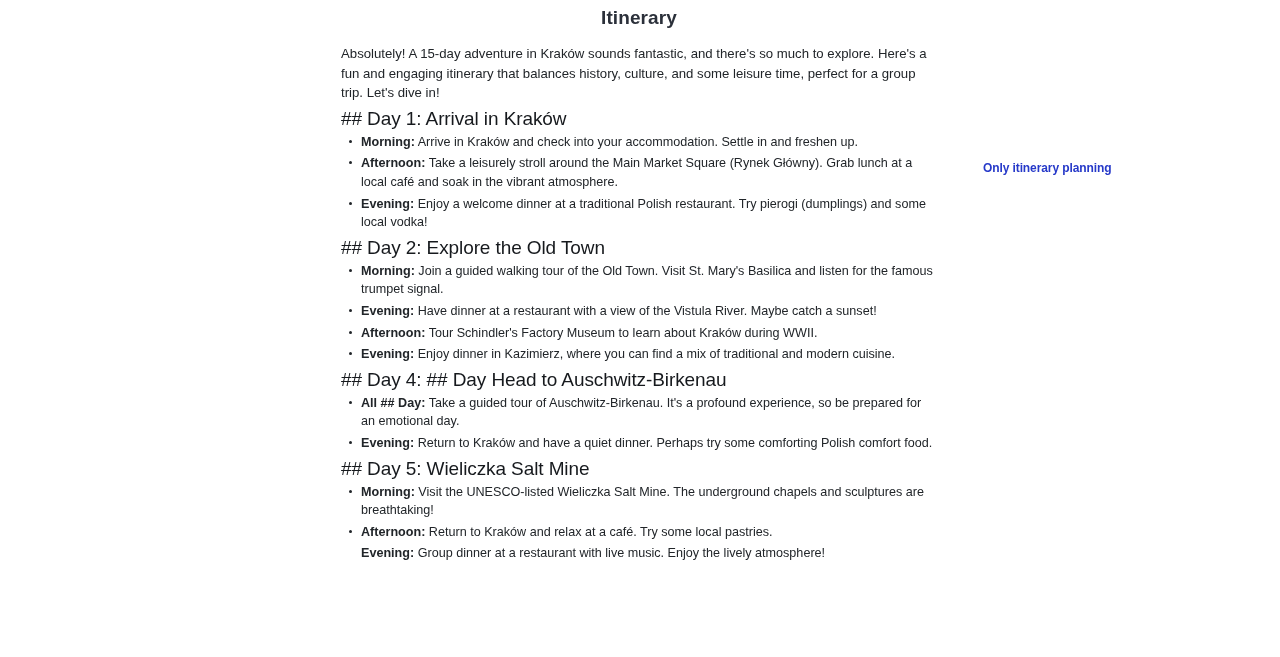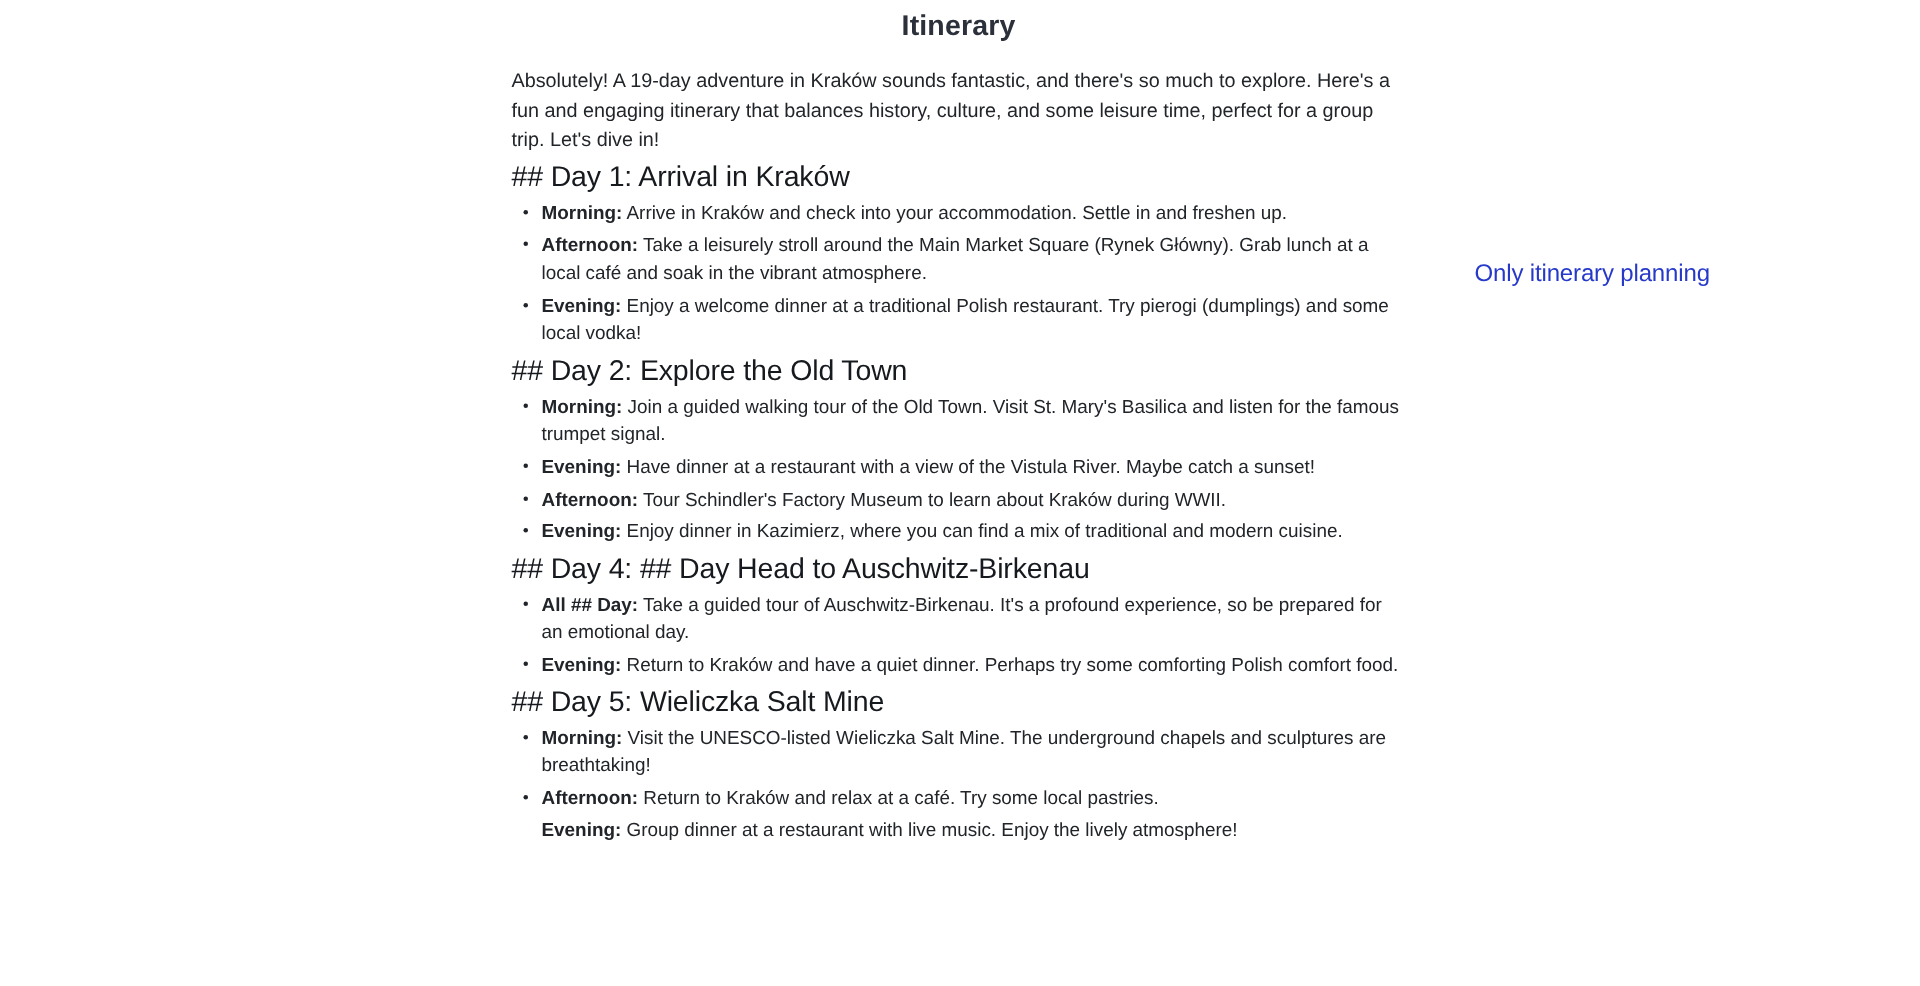--- a/index.html
+++ b/index.html
@@ -85,37 +85,37 @@
   }
 
   ul.day-list li .lbl {
     font-weight: bold;
     margin-top: 20px;
   }
 
   .side-note {
     position: absolute;
     left: 983px;
-    top: 170px;
-    font-size: 16px;
-    font-weight: normal;
+    top: 155px;
+    font-size: 12px;
+    font-weight: bold;
     color: #2639c9;
     line-height: 26px;
     white-space: nowrap;
     letter-spacing: -0.1px;
   }
 </style>
 </head>
 <body>
 
 <div class="page">
 
   <div class="content-column">
     <h1 class="page-title">Itinerary</h1>
-    <p class="intro">Absolutely! A 19-day adventure in Kraków sounds fantastic, and there's so much to explore. Here's a fun and engaging itinerary that balances history, culture, and some leisure time, perfect for a group trip. Let's dive in!</p>
+    <p class="intro">Absolutely! A 15-day adventure in Kraków sounds fantastic, and there's so much to explore. Here's a fun and engaging itinerary that balances history, culture, and some leisure time, perfect for a group trip. Let's dive in!</p>
     <div id="days-container">
         <h2 class="day-heading">## Day 1: Arrival in Kraków</h2>
         <ul class="day-list">
           <li><span class="bullet"></span><span class="lbl">Morning:</span><span class="txt"> Arrive in Kraków and check into your accommodation. Settle in and freshen up.</span></li>
           <li><span class="bullet"></span><span class="lbl">Afternoon:</span><span class="txt"> Take a leisurely stroll around the Main Market Square (Rynek Główny). Grab lunch at a local café and soak in the vibrant atmosphere.</span></li>
           <li><span class="bullet"></span><span class="lbl">Evening:</span><span class="txt"> Enjoy a welcome dinner at a traditional Polish restaurant. Try pierogi (dumplings) and some local vodka!</span></li>
         </ul>
         <h2 class="day-heading">## Day 2: Explore the Old Town</h2>
         <ul class="day-list">
           <li><span class="bullet"></span><span class="lbl">Morning:</span><span class="txt"> Join a guided walking tour of the Old Town. Visit St. Mary's Basilica and listen for the famous trumpet signal.</span></li>

